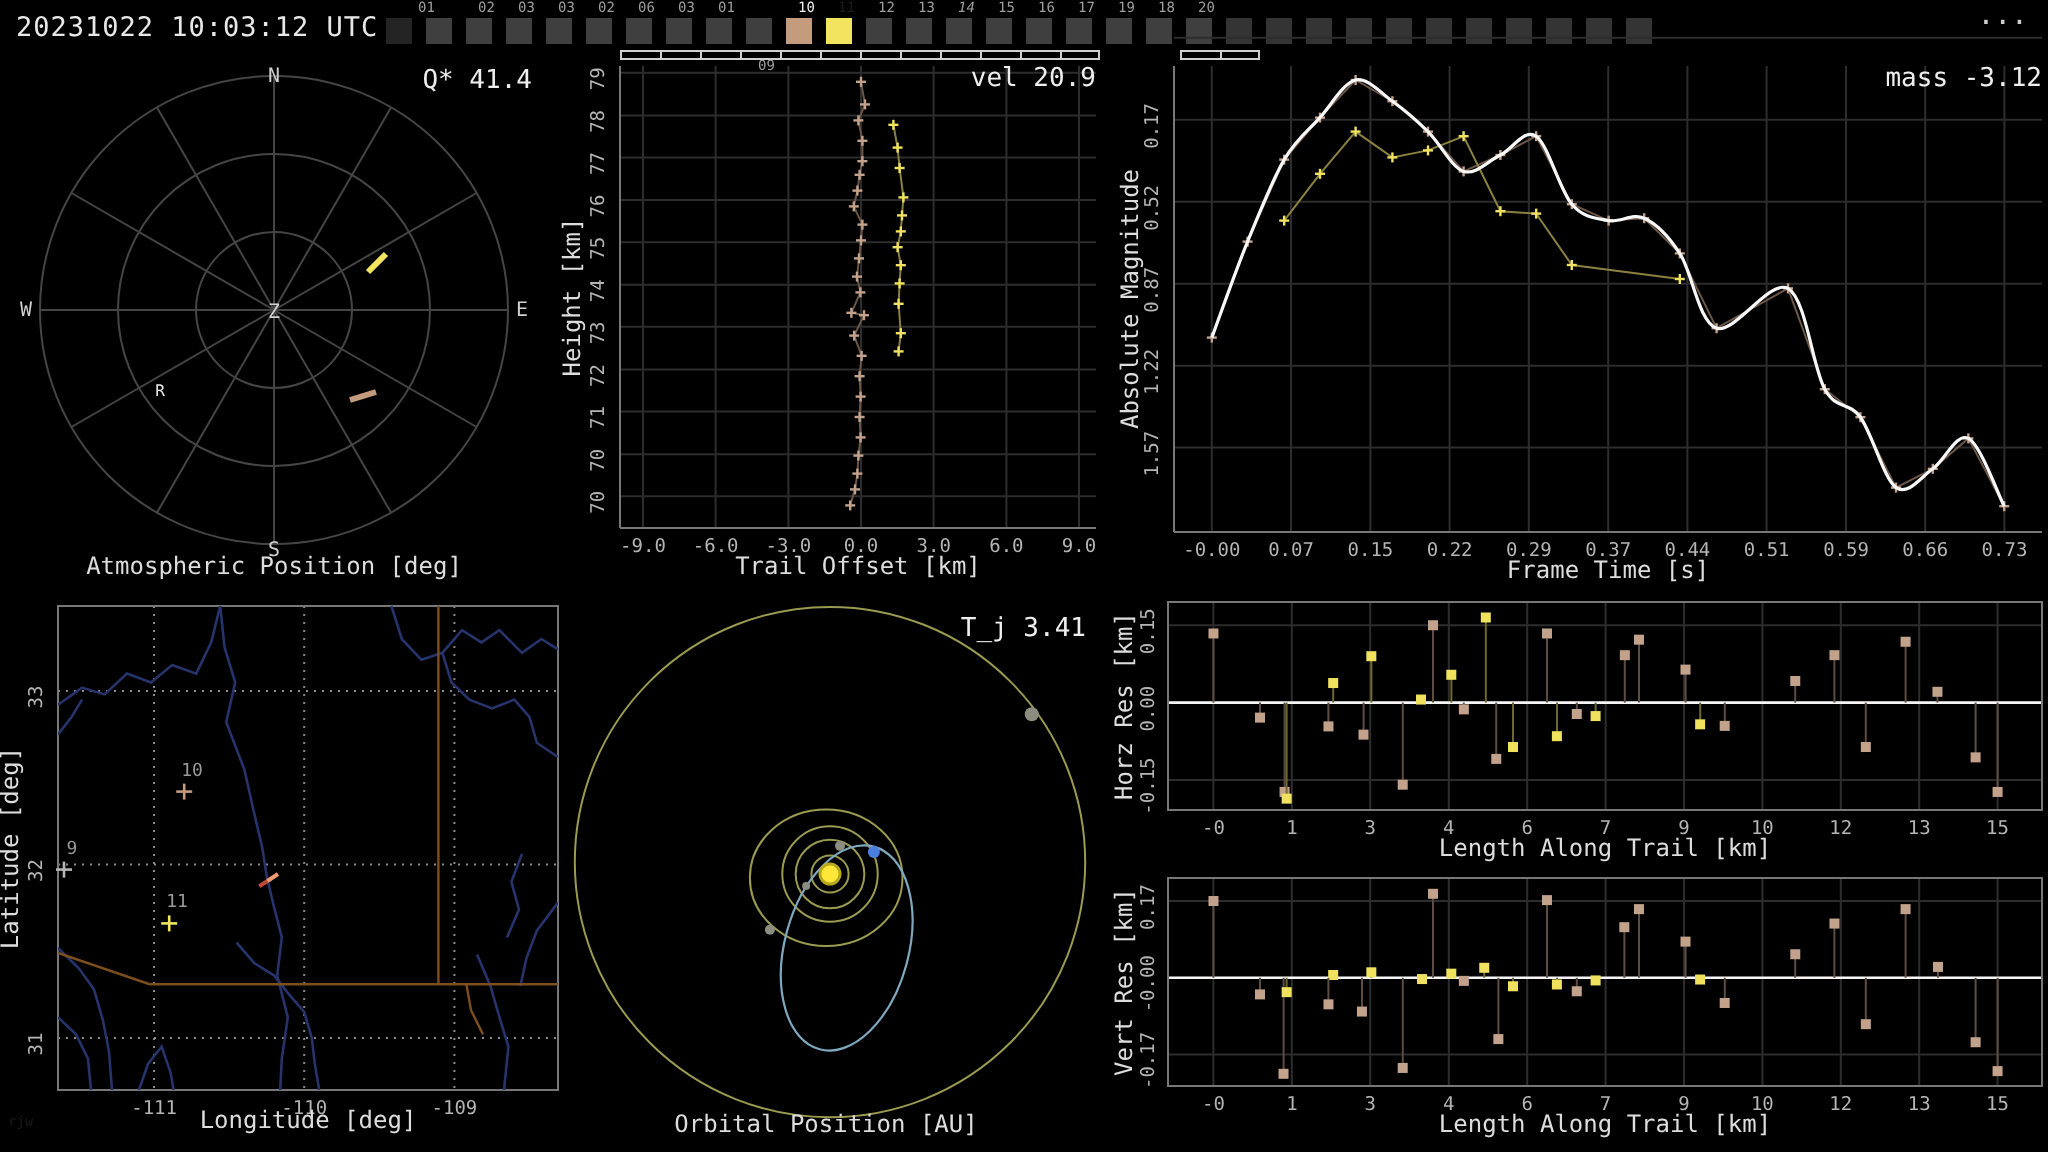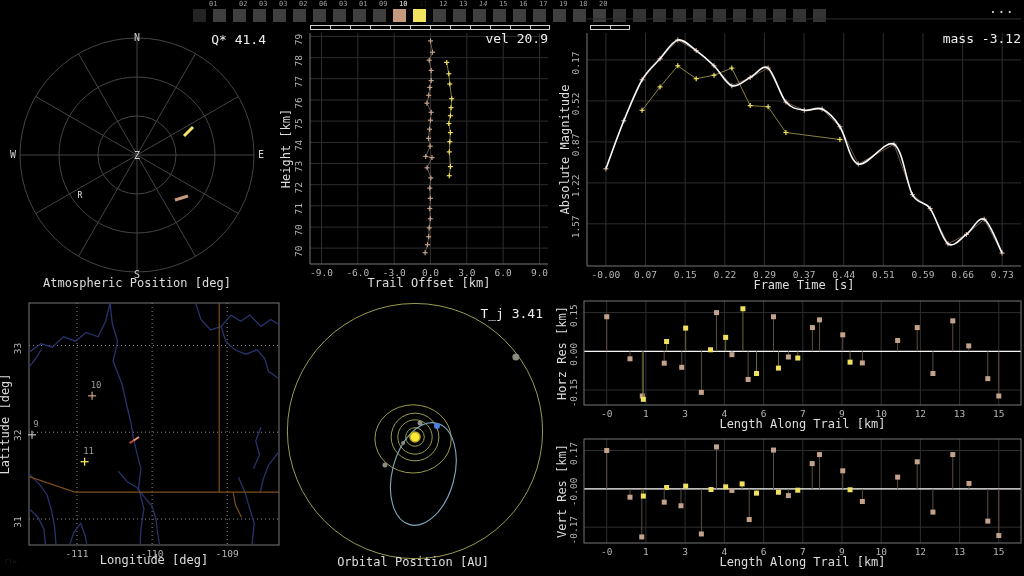--- a/index.html
+++ b/index.html
@@ -12,40 +12,41 @@
   .stripbox{position:absolute;top:25px;height:3px;border:1px solid #cfcfcf;}
   .stripdiv{position:absolute;top:25px;width:1px;height:5px;background:#cfcfcf;}
   .wm{position:absolute;left:4px;top:557px;font-size:7px;color:#181818;}
   svg{position:absolute;overflow:visible;}
   text{font-family:"DejaVu Sans Mono","Liberation Mono",monospace;}
 </style>
 </head>
 <body>
 
 <div class="stage">
+  <div class="hdr-ts">20231022 10:03:12 UTC</div>
   <div id="tiles">
       <div class="tile" style="left: 193px; background: rgb(36, 36, 36);"></div>
       <div class="tile" style="left: 213px; background: rgb(63, 63, 63);"></div>
       <span class="tlab" style="left: 209px;">01</span>
       <div class="tile" style="left: 233px; background: rgb(63, 63, 63);"></div>
       <span class="tlab" style="left: 239px;">02</span>
       <div class="tile" style="left: 253px; background: rgb(63, 63, 63);"></div>
       <span class="tlab" style="left: 259px;">03</span>
       <div class="tile" style="left: 273px; background: rgb(63, 63, 63);"></div>
       <span class="tlab" style="left: 279px;">03</span>
       <div class="tile" style="left: 293px; background: rgb(63, 63, 63);"></div>
       <span class="tlab" style="left: 299px;">02</span>
       <div class="tile" style="left: 313px; background: rgb(63, 63, 63);"></div>
       <span class="tlab" style="left: 319px;">06</span>
       <div class="tile" style="left: 333px; background: rgb(63, 63, 63);"></div>
       <span class="tlab" style="left: 339px;">03</span>
       <div class="tile" style="left: 353px; background: rgb(63, 63, 63);"></div>
       <span class="tlab" style="left: 359px;">01</span>
       <div class="tile" style="left: 373px; background: rgb(63, 63, 63);"></div>
-      <span class="tlab" style="left: 379px;">09</span>
+      <span class="tlab" style="left: 379px; margin-top: 29px;">09</span>
       <div class="tile" style="left: 393px; background: rgb(196, 155, 124);"></div>
       <span class="tlab" style="left: 399px; color: rgb(240, 240, 240);">10</span>
       <div class="tile" style="left: 413px; background: rgb(242, 228, 95);"></div>
       <span class="tlab" style="left: 419px; color: rgb(26, 26, 26);">11</span>
       <div class="tile" style="left: 433px; background: rgb(63, 63, 63);"></div>
       <span class="tlab" style="left: 439px;">12</span>
       <div class="tile" style="left: 453px; background: rgb(63, 63, 63);"></div>
       <span class="tlab" style="left: 459px;">13</span>
       <div class="tile" style="left: 473px; background: rgb(63, 63, 63);"></div>
       <span class="tlab" style="left: 479px; font-style: italic;">14</span>

